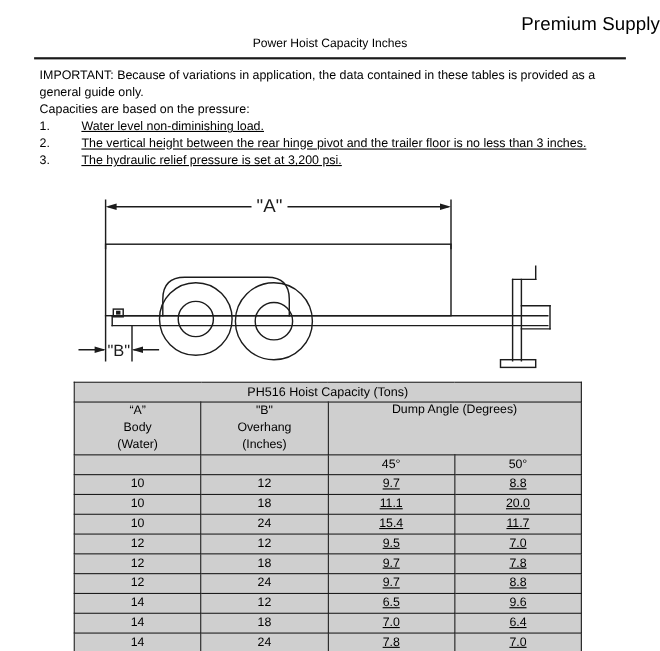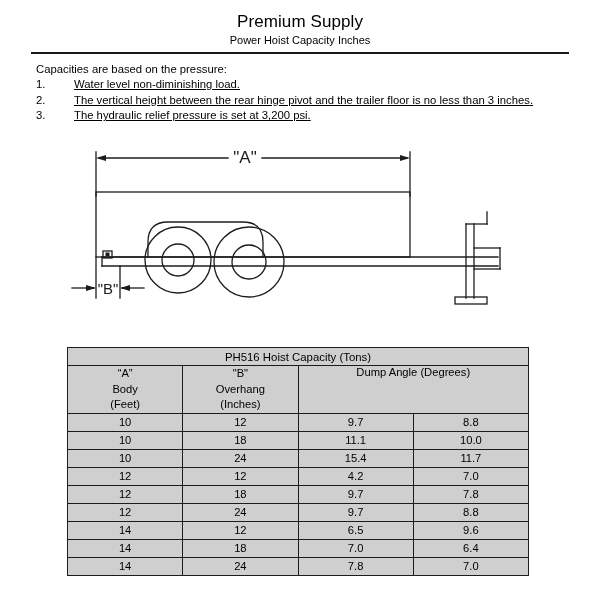--- a/index.html
+++ b/index.html
@@ -21,20 +21,21 @@
   .doc-header {
     text-align: center;
     padding-top: 11px;
   }
   .doc-title {
     font-size: 17px;
     line-height: 21px;
     font-weight: normal;
     margin: 0;
     letter-spacing: 0.1px;
+    text-align: right;
   }
   .doc-subtitle {
     font-size: 11px;
     line-height: 15px;
     margin: 1px 0 0 0;
     font-weight: normal;
   }
   .header-rule {
     height: 0;
     border-top: 2px solid #1a1a1a;
@@ -120,36 +121,38 @@
   .dump-cell {
     height: 52px;
     vertical-align: top;
     padding-top: 4px;
     margin-top: 48px;
   }
   .subhead-row td { height: 19px; }
   .data-cell {
     background: #ffffff;
     height: 17.6px;
+    text-decoration: underline;
   }
   .label-cell {
     background: #cfcfcf;
     height: 17.6px;
   }
 </style>
 </head>
 <body>
 
 <div class="doc-header">
   <h1 class="doc-title">Premium Supply</h1>
   <div class="doc-subtitle">Power Hoist Capacity Inches</div>
 </div>
 <div class="header-rule"></div>
 
 <div class="intro">
+  <p>IMPORTANT:  Because of variations in application, the data contained in these tables is provided as a general guide only.</p>
   <p>Capacities are based on the pressure:</p>
   <ul class="numbered-list">
     <li>
       <span class="num-marker">1.</span>
       <span class="num-text">Water level non-diminishing load.</span>
     </li>
     <li>
       <span class="num-marker">2.</span>
       <span class="num-text">The vertical height between the rear hinge pivot and the trailer floor is no less than 3 inches.</span>
     </li>
@@ -217,53 +220,59 @@
   <table class="capacity">
     <tbody>
       <tr>
         <td class="tbl-title" colspan="4">PH516 Hoist Capacity (Tons)</td>
       </tr>
 
       <tr>
         <td class="col-a stack-cell">
           <div>“A”</div>
           <div>Body</div>
-          <div>(Feet)</div>
+          <div>(Water)</div>
         </td>
         <td class="col-b stack-cell">
           <div>"B"</div>
           <div>Overhang</div>
           <div>(Inches)</div>
         </td>
         <td class="dump-cell" colspan="2">Dump Angle (Degrees)</td>
       </tr>
 
+      <tr class="subhead-row">
+        <td class="col-a"></td>
+        <td class="col-b"></td>
+        <td class="col-45">45°</td>
+        <td class="col-50">50°</td>
+      </tr>
 
       <tr>
         <td class="label-cell">10</td>
         <td class="label-cell">12</td>
         <td class="data-cell">9.7</td>
         <td class="data-cell">8.8</td>
       </tr>
       <tr>
         <td class="label-cell">10</td>
         <td class="label-cell">18</td>
         <td class="data-cell">11.1</td>
-        <td class="data-cell">10.0</td>
+        <td class="data-cell">20.0</td>
       </tr>
       <tr>
         <td class="label-cell">10</td>
         <td class="label-cell">24</td>
         <td class="data-cell">15.4</td>
         <td class="data-cell">11.7</td>
       </tr>
       <tr>
         <td class="label-cell">12</td>
         <td class="label-cell">12</td>
-        <td class="data-cell">4.2</td>
+        <td class="data-cell">9.5</td>
         <td class="data-cell">7.0</td>
       </tr>
       <tr>
         <td class="label-cell">12</td>
         <td class="label-cell">18</td>
         <td class="data-cell">9.7</td>
         <td class="data-cell">7.8</td>
       </tr>
       <tr>
         <td class="label-cell">12</td>

